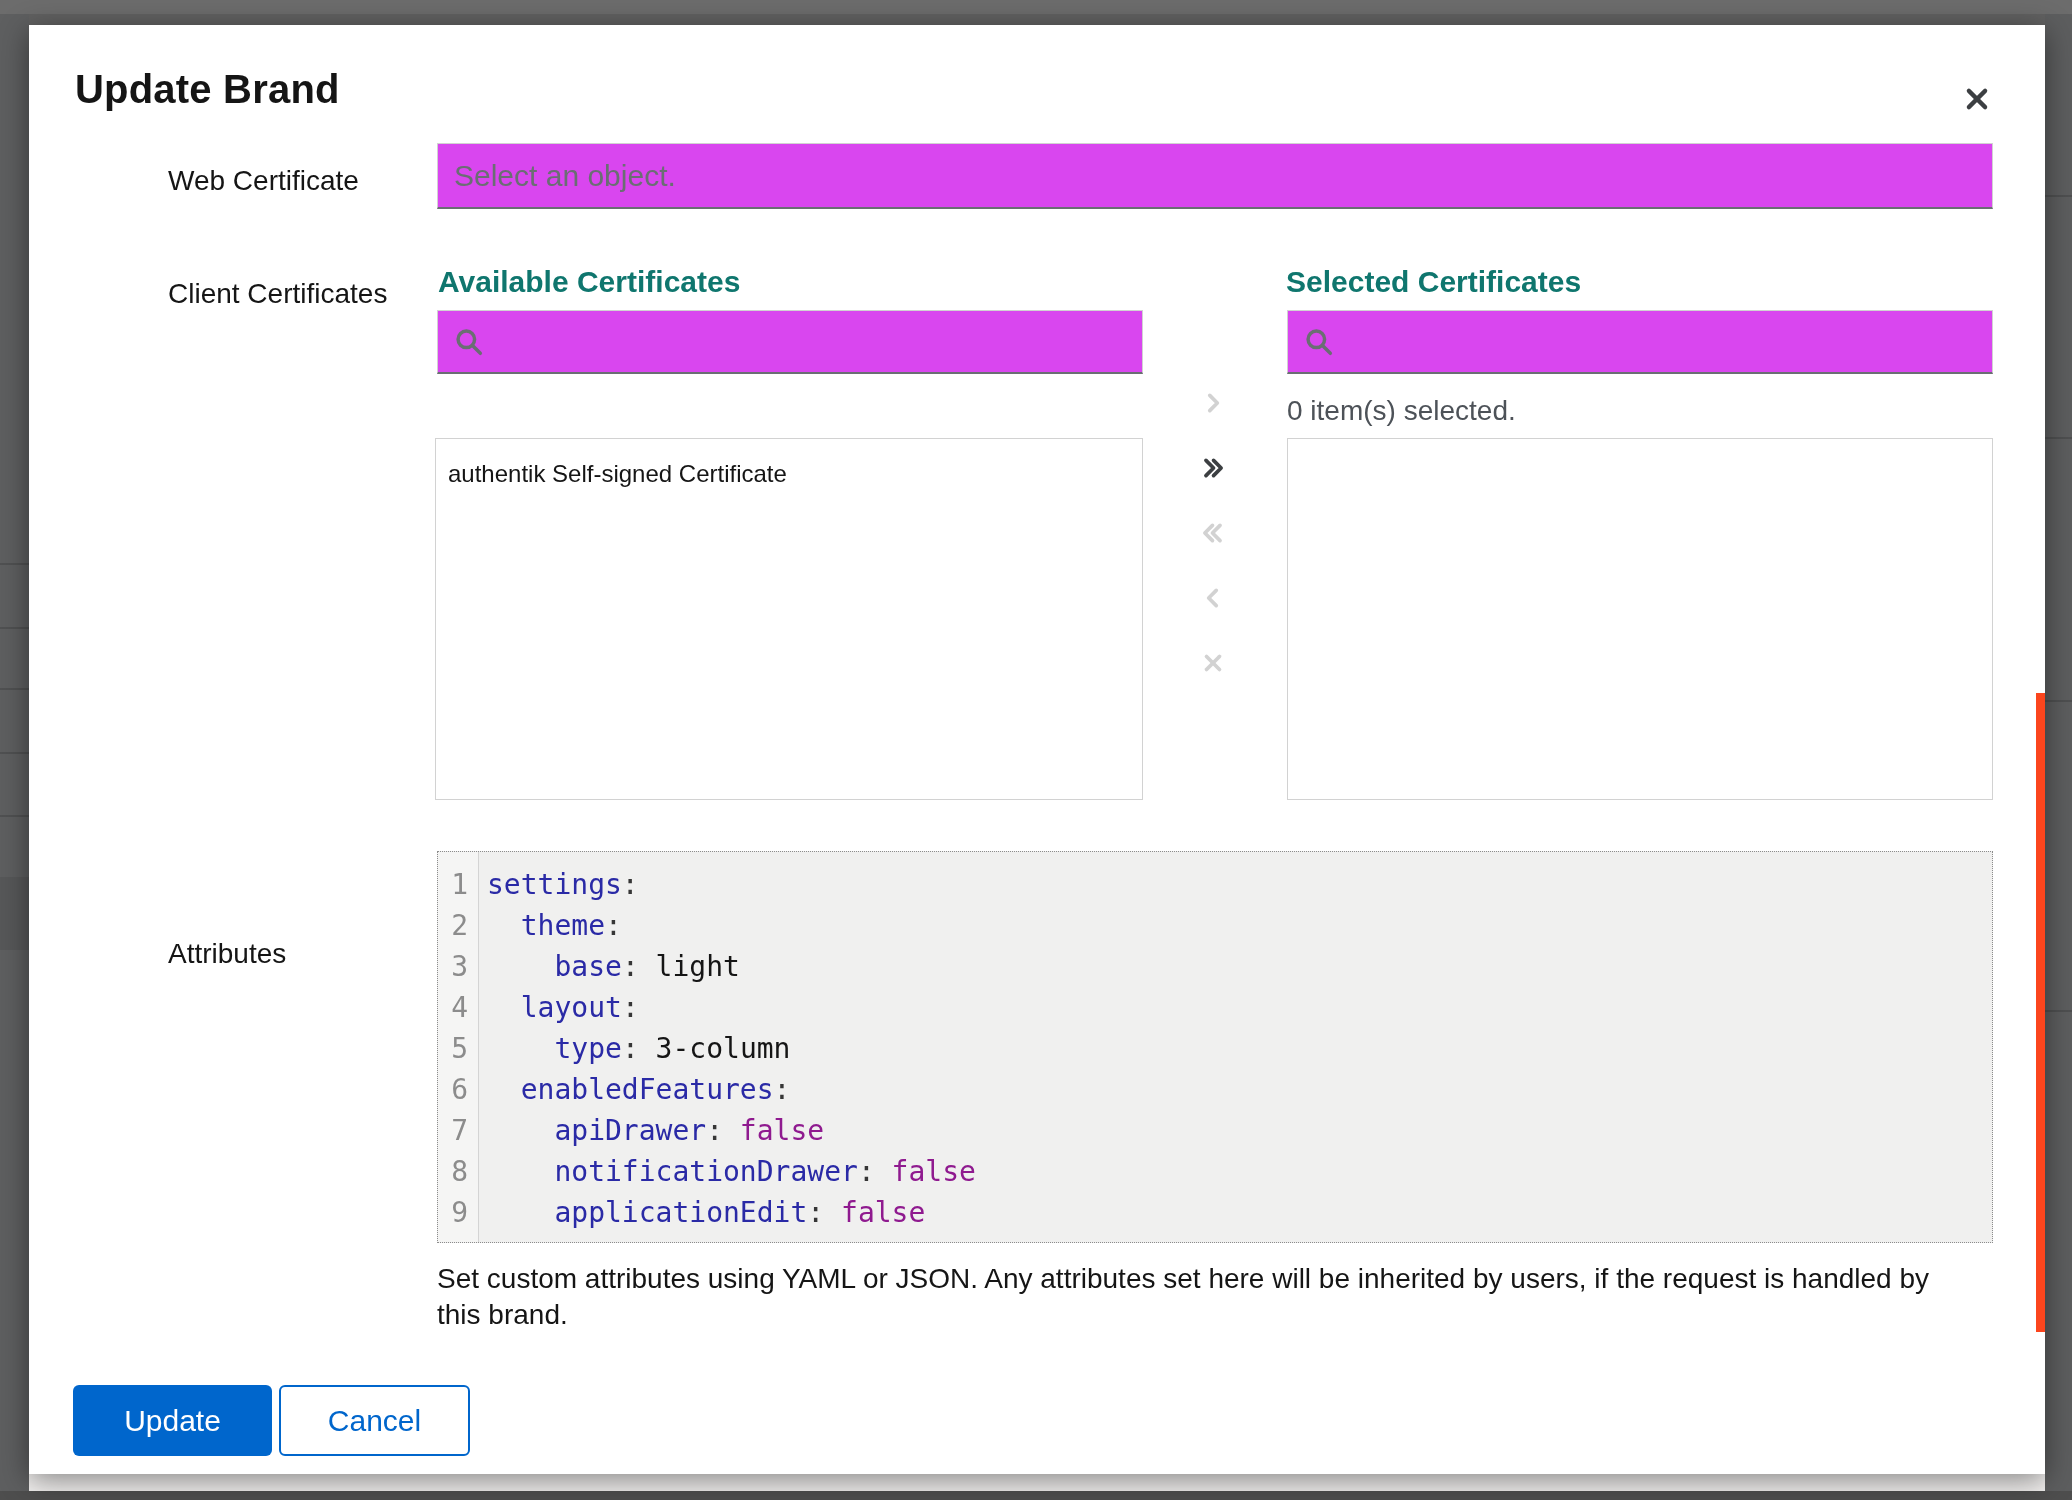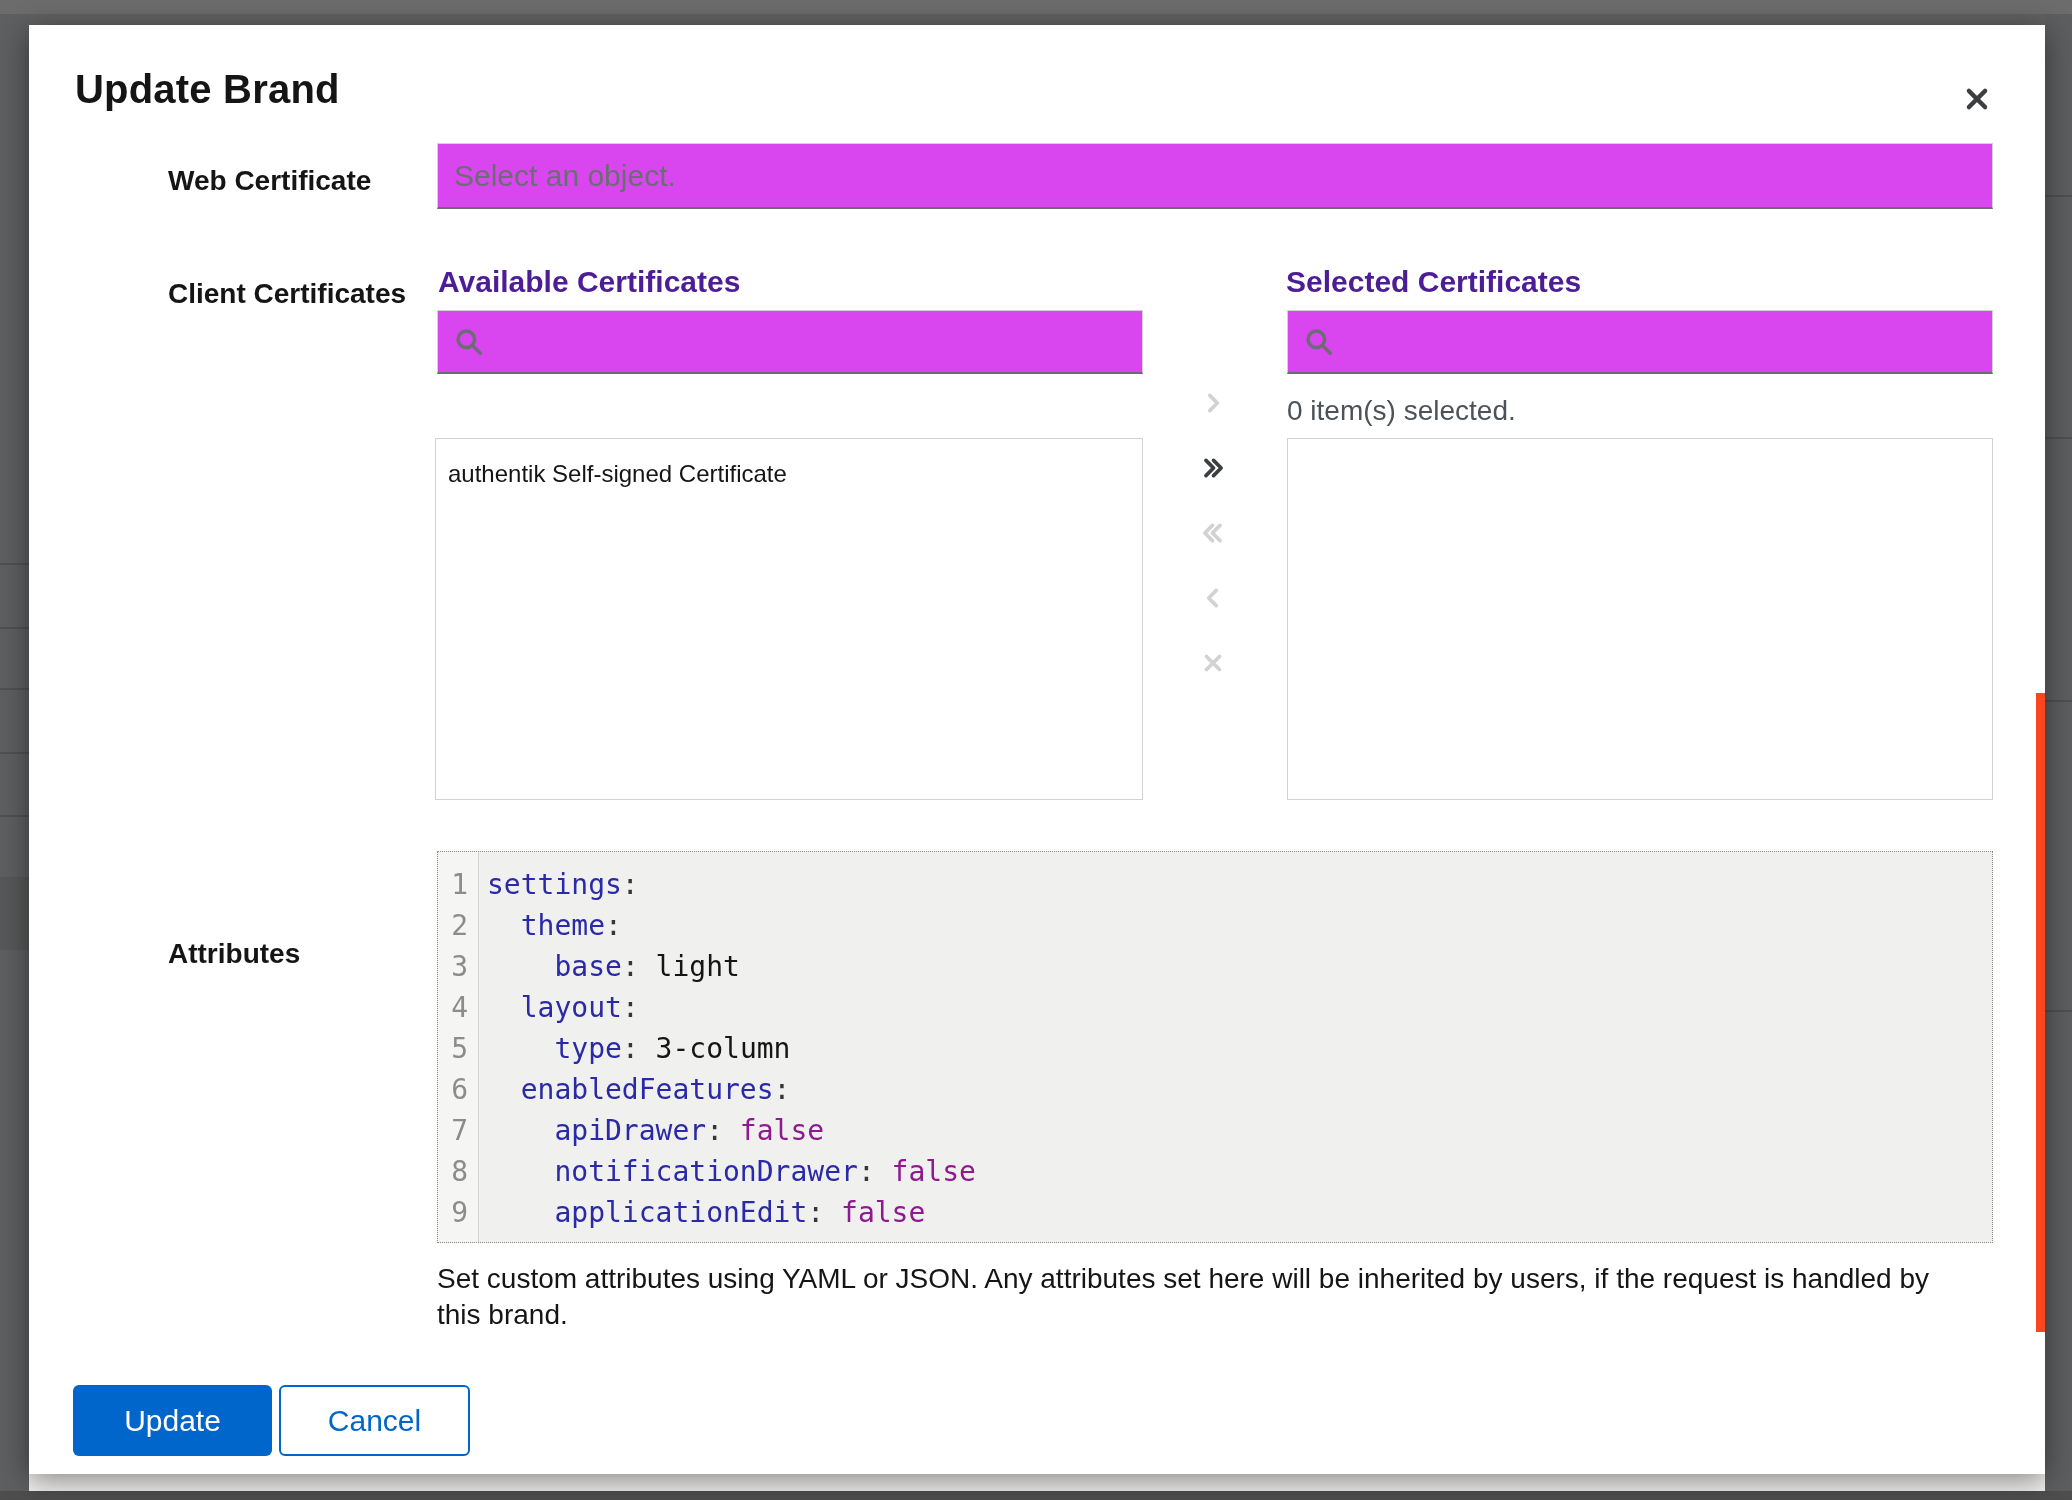--- a/index.html
+++ b/index.html
@@ -28,35 +28,35 @@
   .modal-title{
     left:46px;top:42px;font-size:40px;font-weight:600;letter-spacing:0.2px;color:#151515;
   }
   .close-btn{
     left:1926px;top:52px;width:44px;height:44px;display:flex;align-items:center;justify-content:center;
     cursor:pointer;background:transparent;border:none;
   }
   .close-btn svg{stroke:#3c3f42;}
 
   
-  .form-label{font-size:28px;font-weight:700;color:#151515;}
+  .form-label{font-size:28px;font-weight:400;color:#151515;}
   .lbl-web{left:139px;top:140px;}
   .lbl-client{left:139px;top:253px;}
   .lbl-attrs{left:139px;top:865px;margin-top:48px;}
 
   .pf-input{
     box-sizing:border-box;background:#d946ef;
     border:1px solid #d2d2d2;border-bottom:2px solid #6a6e73;
     font-family:"Liberation Sans",sans-serif;font-size:30px;color:#151515;
     outline:none;
   }
   .pf-input::placeholder{color:#6a6e73;opacity:1;}
   .web-cert-input{left:408px;top:118px;width:1556px;height:66px;padding:0 16px;}
 
-  .dual-heading{font-size:30px;font-weight:700;color:#4c1d95;}
+  .dual-heading{font-size:30px;font-weight:700;color:#0f766e;}
   .head-available{left:409px;top:240px;}
   .head-selected{left:1257px;top:240px;text-align:center;}
 
   .search-wrap{width:706px;height:64px;}
   .search-available{left:408px;top:285px;}
   .search-selected{left:1258px;top:285px;}
   .search-wrap input{width:100%;height:100%;padding:0 14px 0 60px;}
   .search-icon{position:absolute;left:16px;top:16px;pointer-events:none;}
 
   .status-selected{left:1258px;top:370px;font-size:28px;color:#4d5258;}

